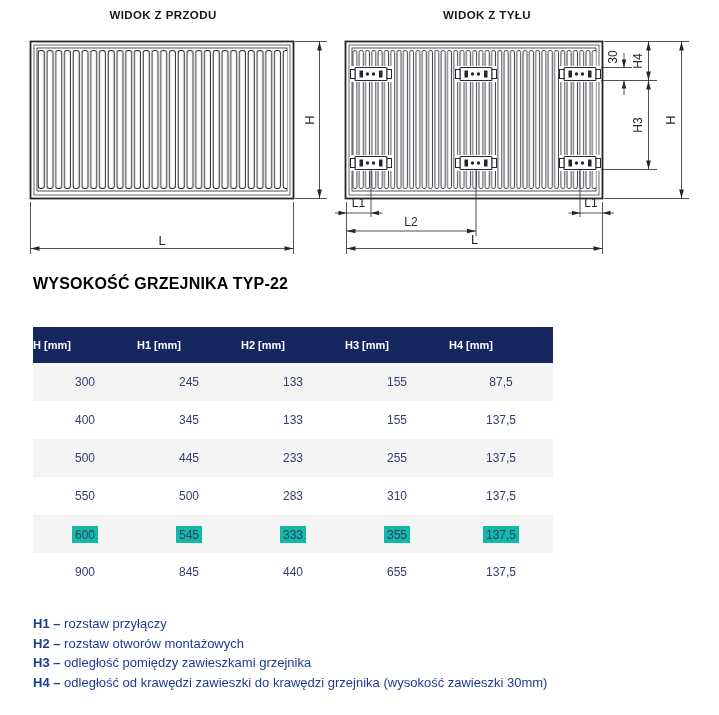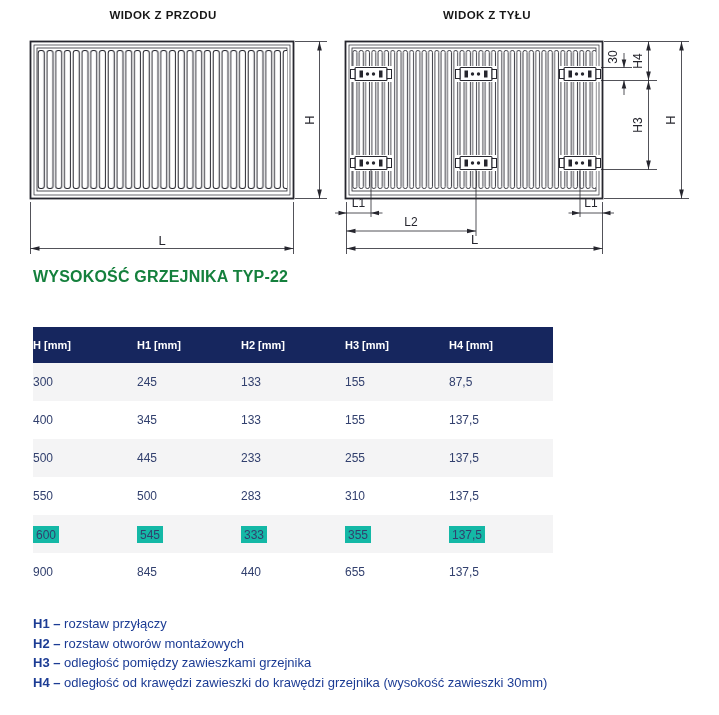--- a/index.html
+++ b/index.html
@@ -8,34 +8,34 @@
     font-family:"Liberation Sans", sans-serif;overflow:hidden;
   }
   svg text{font-family:"Liberation Sans", sans-serif;}
   .diagram-title{font-size:11.5px;font-weight:bold;letter-spacing:.4px;fill:#171717;}
   .dim-label{font-size:12px;fill:#26262e;}
   .dim-label-lg{font-size:13px;fill:#26262e;}
 
   #diagrams{position:absolute;left:0;top:0;}
 
   #section-title{
-    position:absolute;left:33px;top:268px;
-    font-size:16px;font-weight:bold;color:#15803d;letter-spacing:.2px;
+    position:absolute;left:33px;top:275px;
+    font-size:16px;font-weight:bold;color:#000000;letter-spacing:.2px;
   }
 
   #spec-table{
     position:absolute;left:33px;top:327px;width:520px;
     border-collapse:collapse;table-layout:fixed;
   }
   #spec-table th{
     background:#16265e;color:#ffffff;font-size:11px;font-weight:bold;
     height:36px;text-align:left;padding:0;
   }
   #spec-table td{
-    height:38px;padding:0;
+    height:38px;text-align:center;padding:0;
     font-size:12px;color:#32406e;background:#ffffff;
   }
   #spec-table tr.alt td{background:#f4f4f5;}
   #spec-table .hl{background:#14b8a6;padding:1.5px 3px;}
 
   #legend{
     position:absolute;left:33px;top:614px;
     font-size:13px;color:#1c3c94;line-height:19.5px;
   }
   #legend b{font-weight:bold;}

